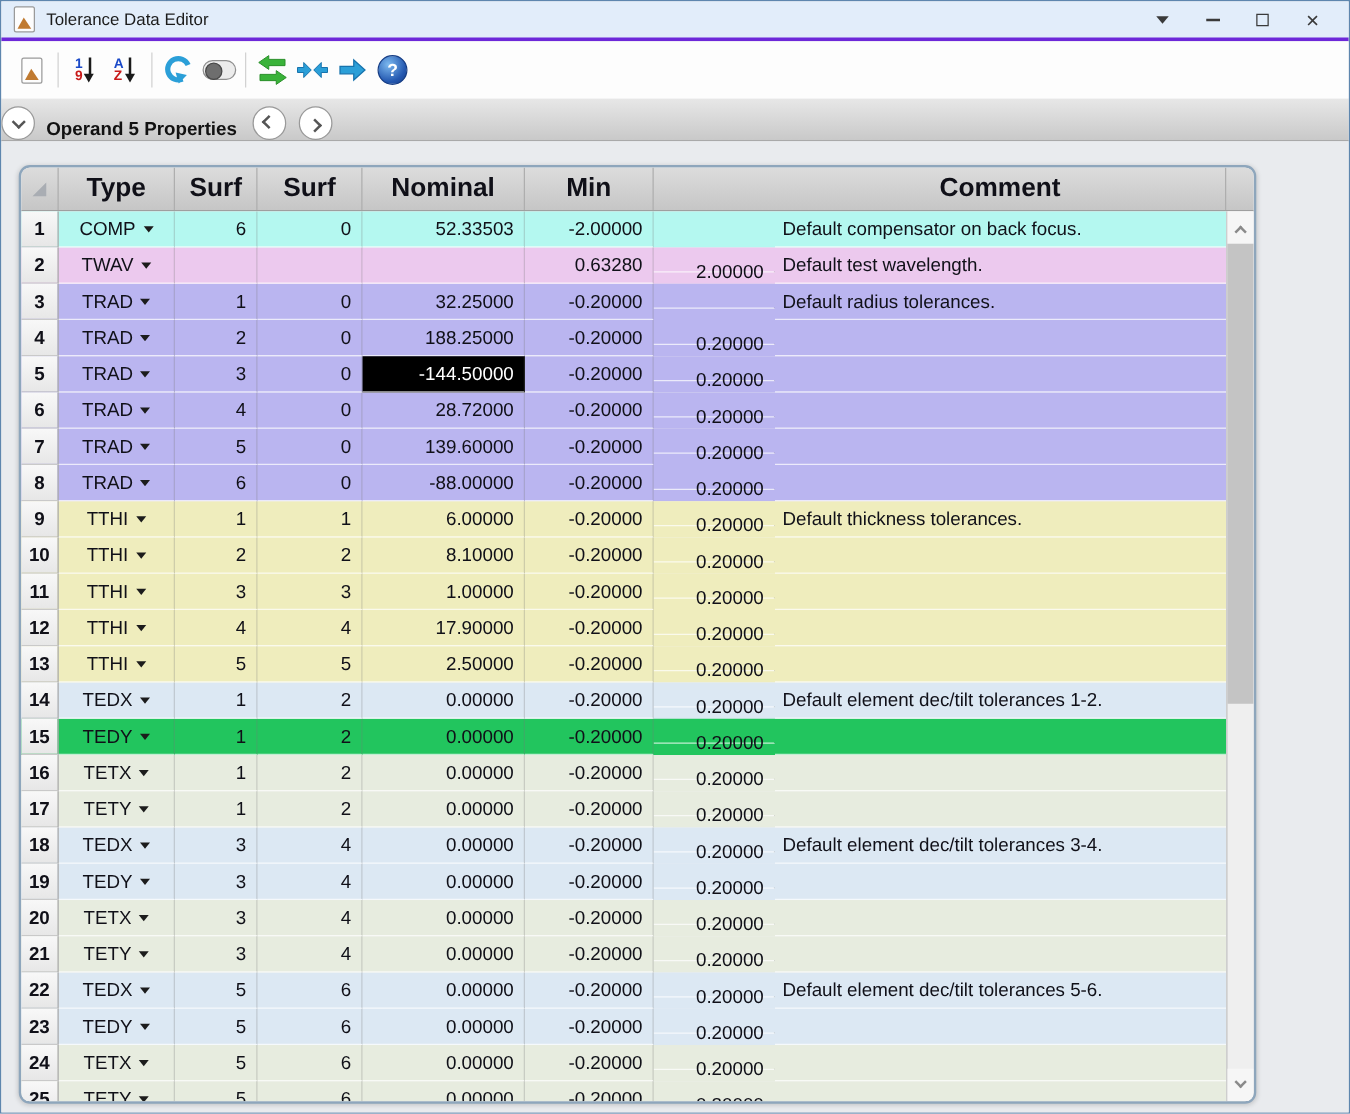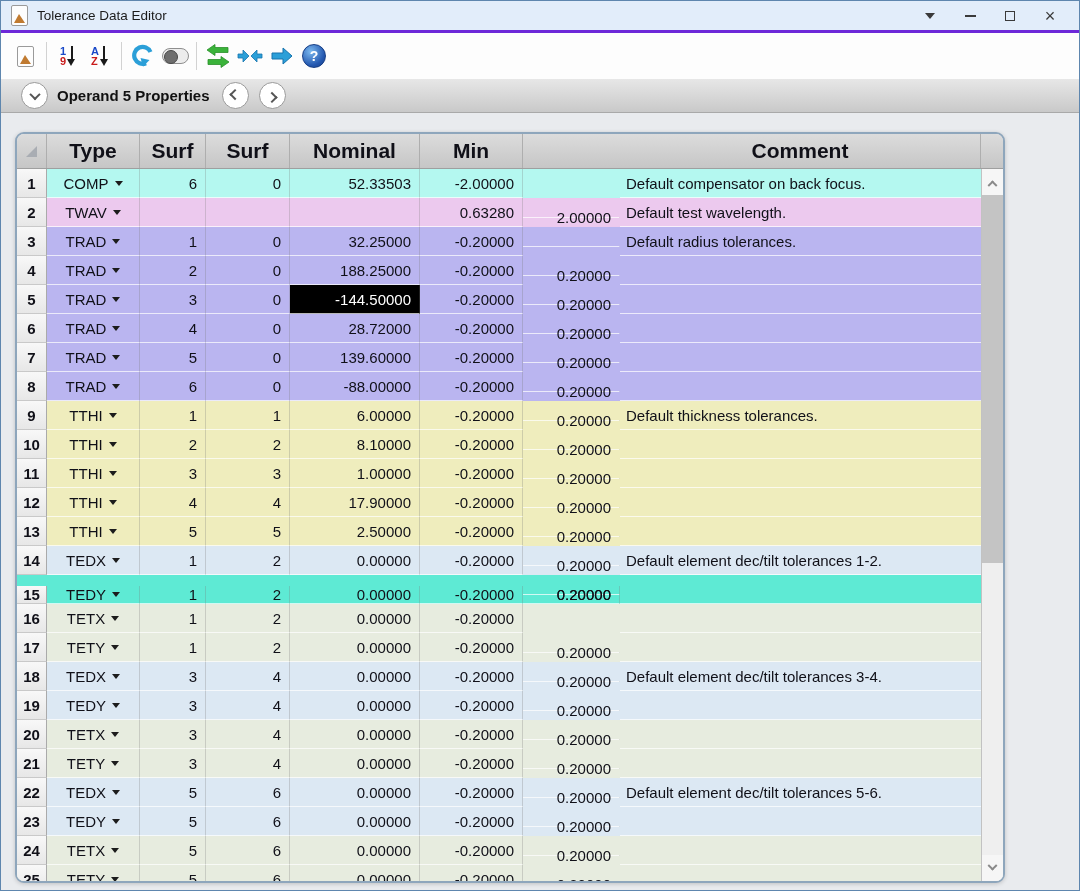--- a/index.html
+++ b/index.html
@@ -39,21 +39,21 @@
       border-left:4.5px solid transparent; border-right:4.5px solid transparent; border-top:7px solid #1a1a1a; }
   .toggle { width:27px; height:16px; background:#ececec; border:1.5px solid #8f8f8f; border-radius:9px; position:relative; }
   .toggle::after { content:""; position:absolute; left:1px; top:0.5px; width:12px; height:12px;
       border-radius:50%; background:#6e6e6e; border:1.5px solid #484848; }
   .help { width:24px; height:24px; border-radius:50%; color:#fff; font-weight:bold; font-size:14px;
       display:flex; align-items:center; justify-content:center; border:1px solid #173e85;
       background:radial-gradient(circle at 35% 30%, #7cb9ef, #2458b0 65%, #173e85); }
 
   
   .propbar { height:34px; background:linear-gradient(#e7e7e7,#c9c9c9); border-bottom:1px solid #a9a9a9;
-             display:flex; align-items:center; padding-left:20px; flex:none; }
+             display:flex; align-items:flex-end; padding-left:0; flex:none; }
   .circle-btn { width:27px; height:27px; border-radius:50%; background:#fff; border:1px solid #9a9a9a;
                 display:flex; align-items:center; justify-content:center; flex:none; }
   .chev { width:8px; height:8px; border-right:2px solid #555; border-bottom:2px solid #555; }
   .chev.down { transform:rotate(45deg) translate(-1px,-1px); }
   .chev.left { transform:rotate(135deg) translate(-1px,1px); }
   .chev.right { transform:rotate(-45deg) translate(-1px,1px); }
   .prop-label { font-weight:bold; font-size:15px; color:#111; margin:0 12px 0 9px; }
   .propbar .nav { display:flex; gap:10px; }
 
   
@@ -344,21 +344,21 @@
             <div class="trow" style="background: rgb(220, 232, 243);">
               <span class="c num">14</span>
               <span class="c type">TEDX<span class="dd"></span></span>
               <span class="c rt surf">1</span>
               <span class="c rt code">2</span>
               <span class="c rt nomc">0.00000</span>
               <span class="c rt minc">-0.20000</span>
               <span class="c rt maxc">0.20000</span>
               <span class="c cmt">Default element dec/tilt tolerances 1-2.</span>
             </div>
-            <div class="trow" style="background: #5eead4; align-items: flex-end;">
+            <div class="trow" style="background: #22c55e;">
               <span class="c num">15</span>
               <span class="c type">TEDY<span class="dd"></span></span>
               <span class="c rt surf">1</span>
               <span class="c rt code">2</span>
               <span class="c rt nomc">0.00000</span>
               <span class="c rt minc">-0.20000</span>
               <span class="c rt maxc">0.20000</span>
               <span class="c cmt"></span>
             </div>
             <div class="trow" style="background: rgb(231, 236, 223);">

